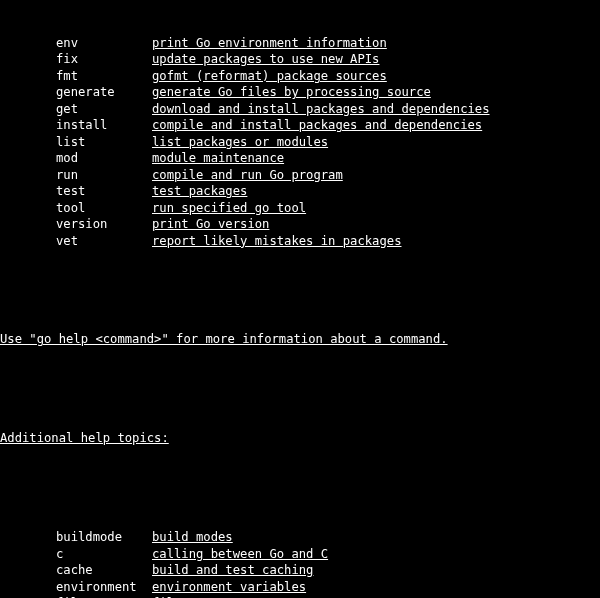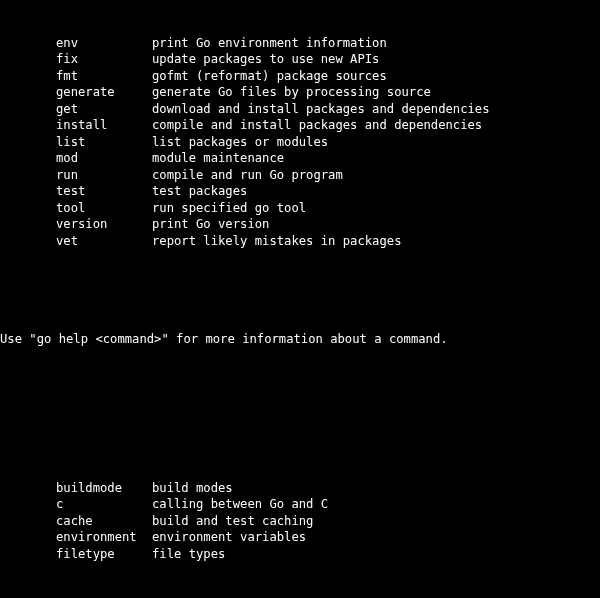--- a/index.html
+++ b/index.html
@@ -13,20 +13,21 @@
       width: 600px;
       height: 598px;
       overflow: hidden;
     }
     .terminal {
       white-space: pre;
       padding: 2px 0 0 0;
     }
     .row {
       display: block;
+      text-decoration: underline;
     }
     .indent {
       display: inline-block;
       width: 56px;
     }
     .cmdcol {
       display: inline-block;
       width: 96px;
       text-align: left;
     }
@@ -38,19 +39,20 @@
     }
   </style>
 </head>
 <body>
 
 <div class="terminal">
   <div id="cmd-list"><div class="row"><span class="indent"></span><span class="cmdcol">env</span><span class="desccol">print Go environment information</span></div><div class="row"><span class="indent"></span><span class="cmdcol">fix</span><span class="desccol">update packages to use new APIs</span></div><div class="row"><span class="indent"></span><span class="cmdcol">fmt</span><span class="desccol">gofmt (reformat) package sources</span></div><div class="row"><span class="indent"></span><span class="cmdcol">generate</span><span class="desccol">generate Go files by processing source</span></div><div class="row"><span class="indent"></span><span class="cmdcol">get</span><span class="desccol">download and install packages and dependencies</span></div><div class="row"><span class="indent"></span><span class="cmdcol">install</span><span class="desccol">compile and install packages and dependencies</span></div><div class="row"><span class="indent"></span><span class="cmdcol">list</span><span class="desccol">list packages or modules</span></div><div class="row"><span class="indent"></span><span class="cmdcol">mod</span><span class="desccol">module maintenance</span></div><div class="row"><span class="indent"></span><span class="cmdcol">run</span><span class="desccol">compile and run Go program</span></div><div class="row"><span class="indent"></span><span class="cmdcol">test</span><span class="desccol">test packages</span></div><div class="row"><span class="indent"></span><span class="cmdcol">tool</span><span class="desccol">run specified go tool</span></div><div class="row"><span class="indent"></span><span class="cmdcol">version</span><span class="desccol">print Go version</span></div><div class="row"><span class="indent"></span><span class="cmdcol">vet</span><span class="desccol">report likely mistakes in packages</span></div></div>
   <div class="blank"></div>
   <div class="row">Use "go help &lt;command&gt;" for more information about a command.</div>
   <div class="blank"></div>
+  <div class="row">Additional help topics:</div>
   <div class="blank"></div>
   <div id="topic-list"><div class="row"><span class="indent"></span><span class="cmdcol">buildmode</span><span class="desccol">build modes</span></div><div class="row"><span class="indent"></span><span class="cmdcol">c</span><span class="desccol">calling between Go and C</span></div><div class="row"><span class="indent"></span><span class="cmdcol">cache</span><span class="desccol">build and test caching</span></div><div class="row"><span class="indent"></span><span class="cmdcol">environment</span><span class="desccol">environment variables</span></div><div class="row"><span class="indent"></span><span class="cmdcol">filetype</span><span class="desccol">file types</span></div></div>
   
   
   
   
 </div>
 
 </body></html>

